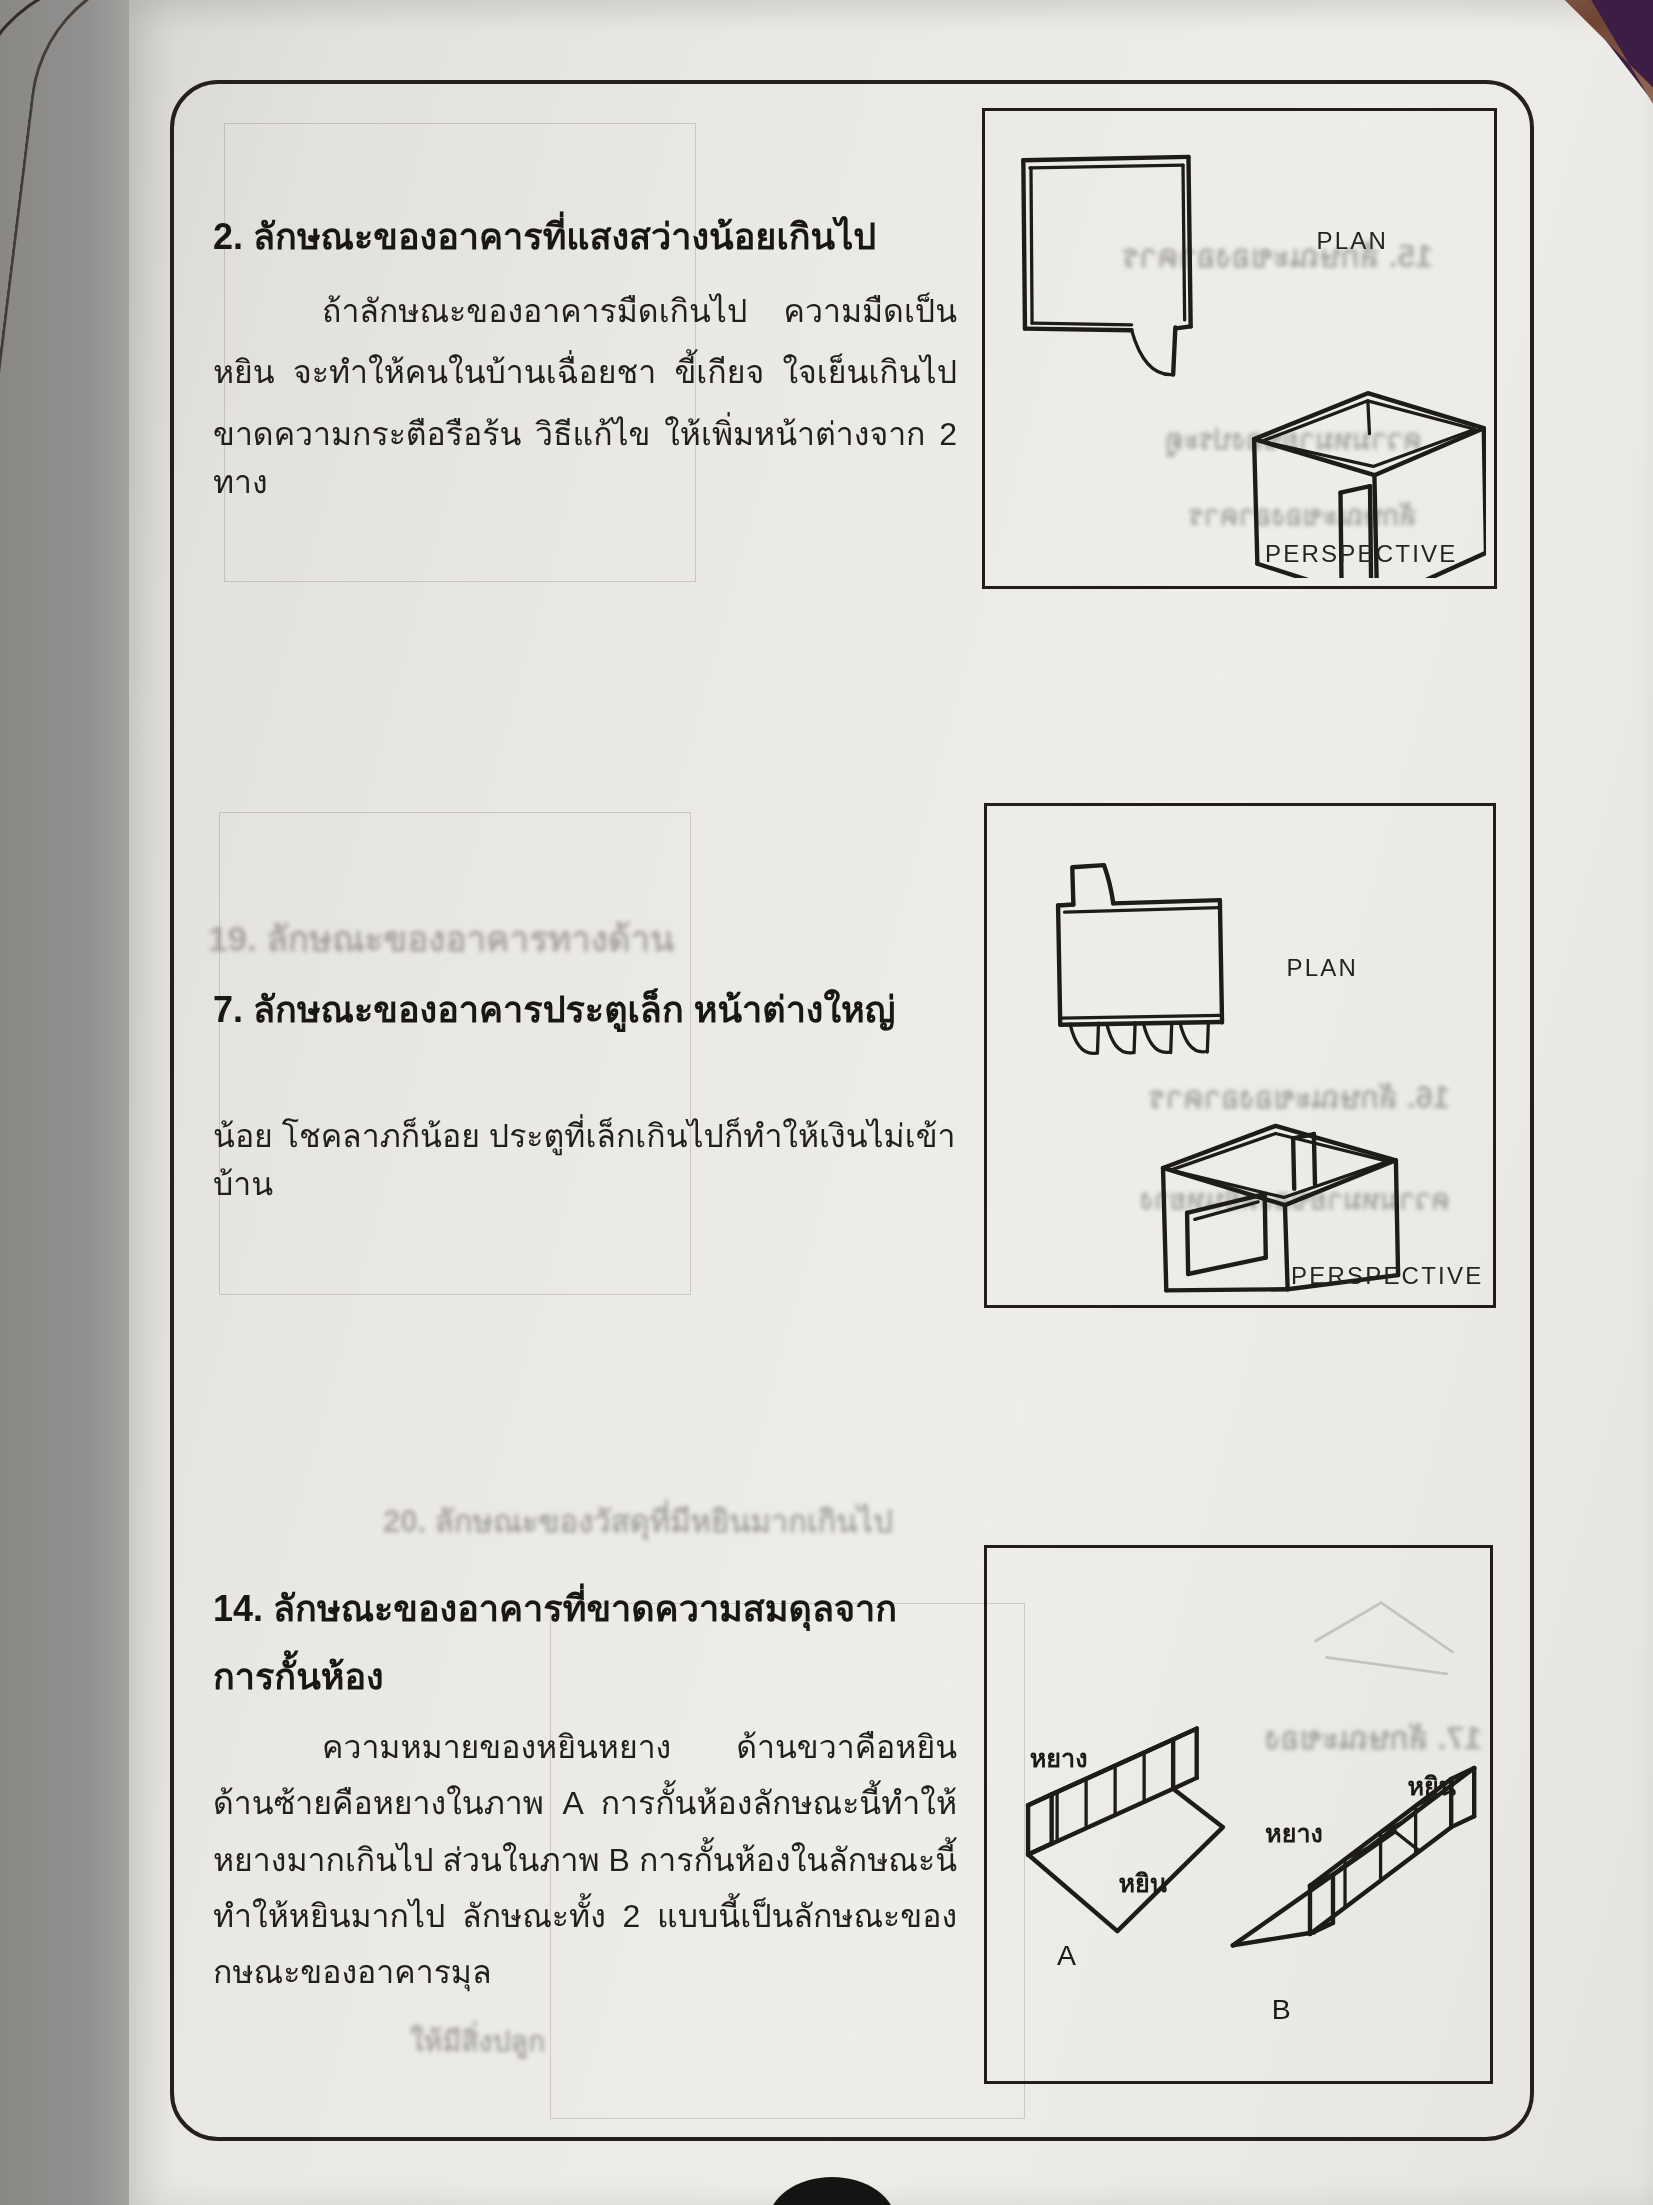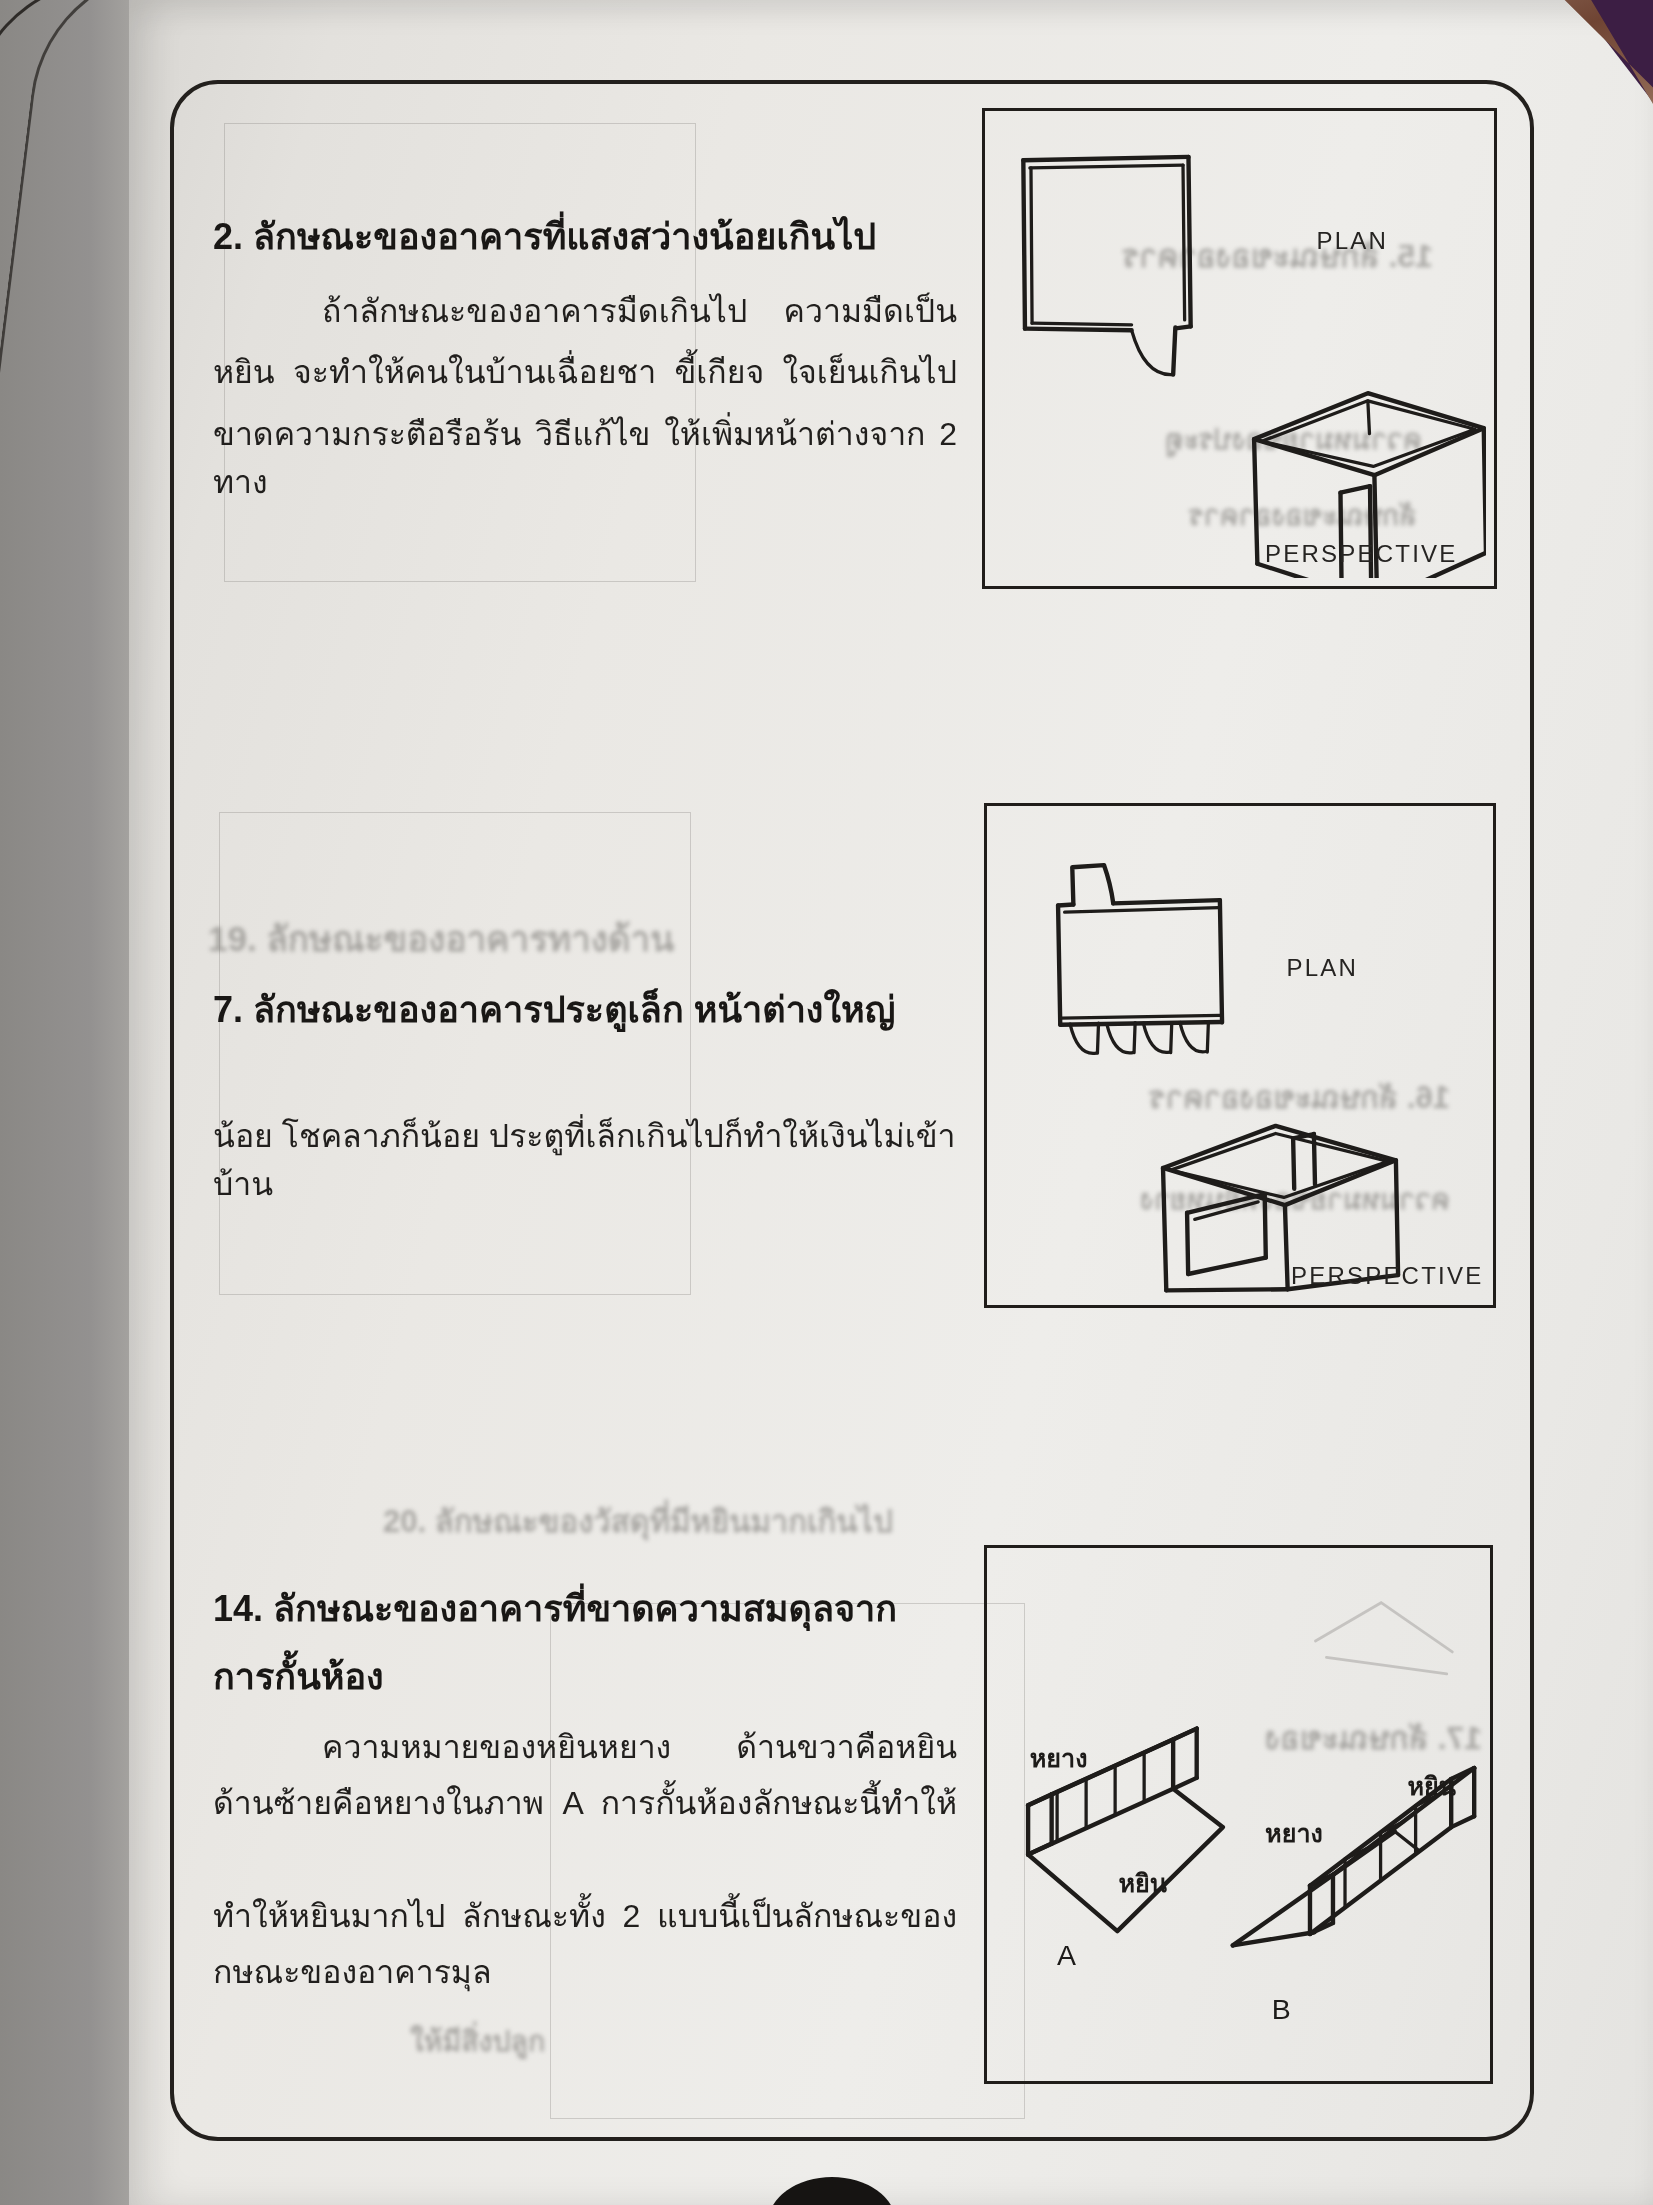--- a/index.html
+++ b/index.html
@@ -162,20 +162,21 @@
         <path class="sk" d="M560,608 L598,600"></path>
       </g>
       <text class="cap" x="556" y="874">PERSPECTIVE</text>
     </svg>
   </div>
 
   <div class="h" style="top:1581px">14. ลักษณะของอาคารที่ขาดความสมดุลจาก</div>
   <div class="h" style="top:1649px">การกั้นห้อง</div>
   <div class="line just ind" style="top:1723px">ความหมายของหยินหยาง ด้านขวาคือหยิน</div>
   <div class="line just" style="top:1779px">ด้านซ้ายคือหยางในภาพ A การกั้นห้องลักษณะนี้ทำให้</div>
+  <div class="line just" style="top:1836px">หยางมากเกินไป ส่วนในภาพ B การกั้นห้องในลักษณะนี้</div>
   <div class="line just" style="top:1892px">ทำให้หยินมากไป ลักษณะทั้ง 2 แบบนี้เป็นลักษณะของ</div>
   <div class="line" style="top:1948px">กษณะของอาคารมุล</div>
 
   <div class="dbox" style="left:984px;top:1545px;width:503px;height:533px">
     <svg width="496" height="526" viewBox="0 0 906 961">
       <g>
         <path class="gsk" d="M600,170 L720,100 L850,190"></path>
         <path class="gsk" d="M620,200 L840,230"></path>
       </g>
       <g>

